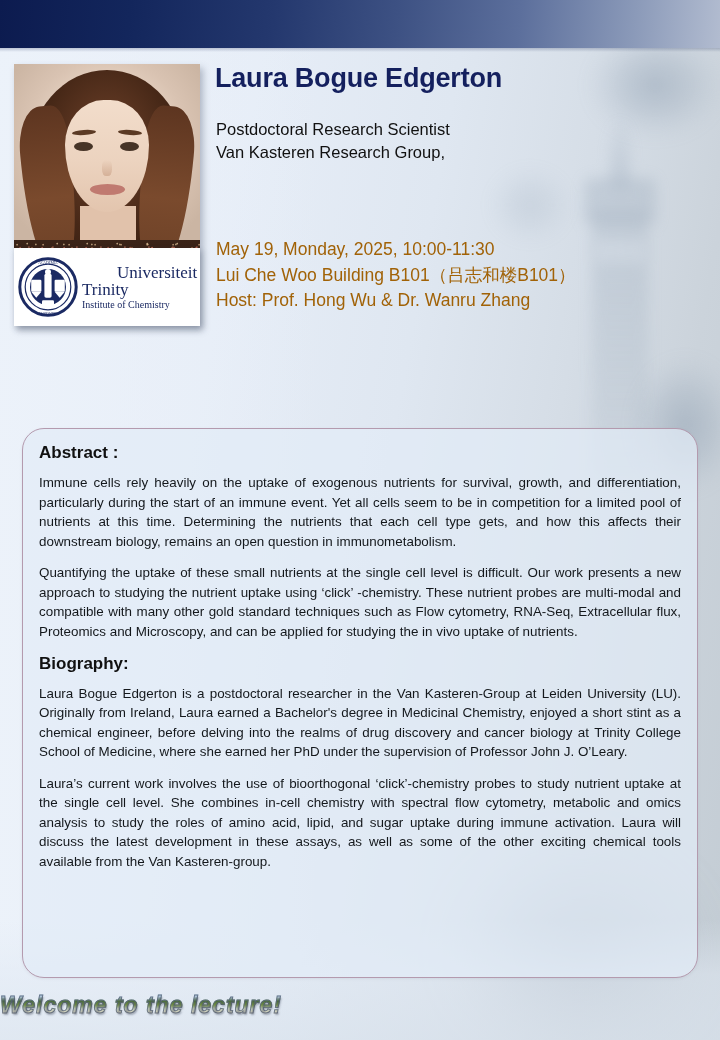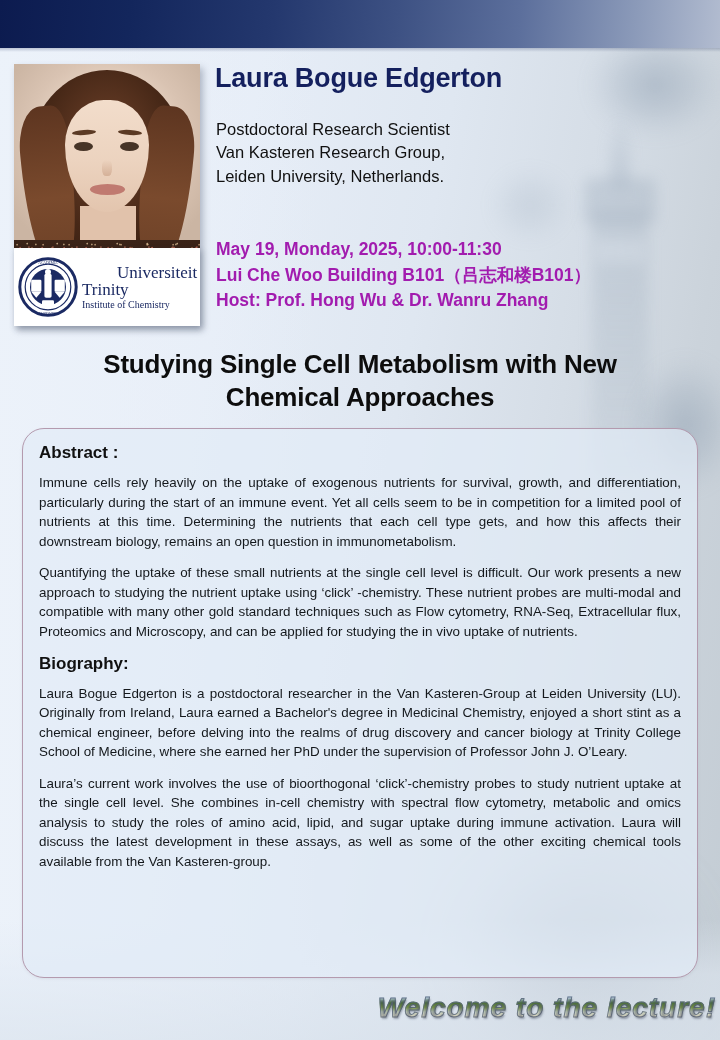--- a/index.html
+++ b/index.html
@@ -233,22 +233,22 @@
     left: 216px; top: 118px;
     font-size: 16.5px;
     font-weight: 400;
     color: #111111;
     line-height: 1.42;
   }
   .event {
     position: absolute;
     left: 216px; top: 237px;
     font-size: 17.5px;
-    font-weight: bold;
-    color: #a21caf;
+    font-weight: normal;
+    color: #a16207;
     line-height: 1.47;
     white-space: nowrap;
   }
 
   
   .lecture-title {
     position: absolute;
     left: 40px; top: 348px;
     width: 640px;
     text-align: center;
@@ -285,24 +285,24 @@
     font-size: 13.4px;
     line-height: 1.46;
     color: #14181c;
     text-align: justify;
   }
   .panel p:last-child { margin-bottom: 8px; }
 
   
   .welcome {
     position: absolute;
-    left: 0; right: 4px;
+    left: 0; right: 12px;
     top: 992px;
-    text-align: right;
-    font-size: 28px;
+    text-align: left;
+    font-size: 23px;
     font-weight: bold;
     font-style: italic;
     letter-spacing: 1px;
     background-image: linear-gradient(180deg,
         #8fb5d8 0%, #b9cfe2 18%, #4a6f3a 34%, #7a9a3e 48%,
         #cdd8c2 62%, #e8e2c8 78%, #d6cfae 100%);
     -webkit-background-clip: text;
     background-clip: text;
     color: transparent;
     -webkit-text-stroke: 1px rgba(92,104,124,.85);
@@ -375,33 +375,28 @@
       <div class="l2">Trinity</div>
       <div class="l3">Institute of Chemistry</div>
     </div>
   </div>
 
   <div class="speaker-name">Laura Bogue Edgerton</div>
 
   <div class="affiliation">
     <div>Postdoctoral Research Scientist</div>
     <div>Van Kasteren Research Group,</div>
-    <div>Leiden University, Netherlands.</div>
   </div>
 
   <div class="event">
     <div>May 19, Monday, 2025, 10:00-11:30</div>
     <div>Lui Che Woo Building B101（吕志和楼B101）</div>
     <div>Host: Prof. Hong Wu &amp; Dr. Wanru Zhang</div>
   </div>
 
-  <div class="lecture-title">
-    <div>Studying Single Cell Metabolism with New</div>
-    <div>Chemical Approaches</div>
-  </div>
 
   <div class="panel">
     <h3>Abstract :</h3>
     <p>Immune cells rely heavily on the uptake of exogenous nutrients for survival, growth, and differentiation, particularly during the start of an immune event. Yet all cells seem to be in competition for a limited pool of nutrients at this time. Determining the nutrients that each cell type gets, and how this affects their downstream biology, remains an open question in immunometabolism.</p>
     <p>Quantifying the uptake of these small nutrients at the single cell level is difficult. Our work presents a new approach to studying the nutrient uptake using ‘click’ -chemistry. These nutrient probes are multi-modal and compatible with many other gold standard techniques such as Flow cytometry, RNA-Seq, Extracellular flux, Proteomics and Microscopy, and can be applied for studying the in vivo uptake of nutrients.</p>
     <h3 class="bio">Biography:</h3>
     <p>Laura Bogue Edgerton is a postdoctoral researcher in the Van Kasteren-Group at Leiden University (LU). Originally from Ireland, Laura earned a Bachelor's degree in Medicinal Chemistry, enjoyed a short stint as a chemical engineer, before delving into the realms of drug discovery and cancer biology at Trinity College School of Medicine, where she earned her PhD under the supervision of Professor John J. O’Leary.</p>
     <p>Laura’s current work involves the use of bioorthogonal ‘click’-chemistry probes to study nutrient uptake at the single cell level. She combines in-cell chemistry with spectral flow cytometry, metabolic and omics analysis to study the roles of amino acid, lipid, and sugar uptake during immune activation. Laura will discuss the latest development in these assays, as well as some of the other exciting chemical tools available from the Van Kasteren-group.</p>
   </div>
 

